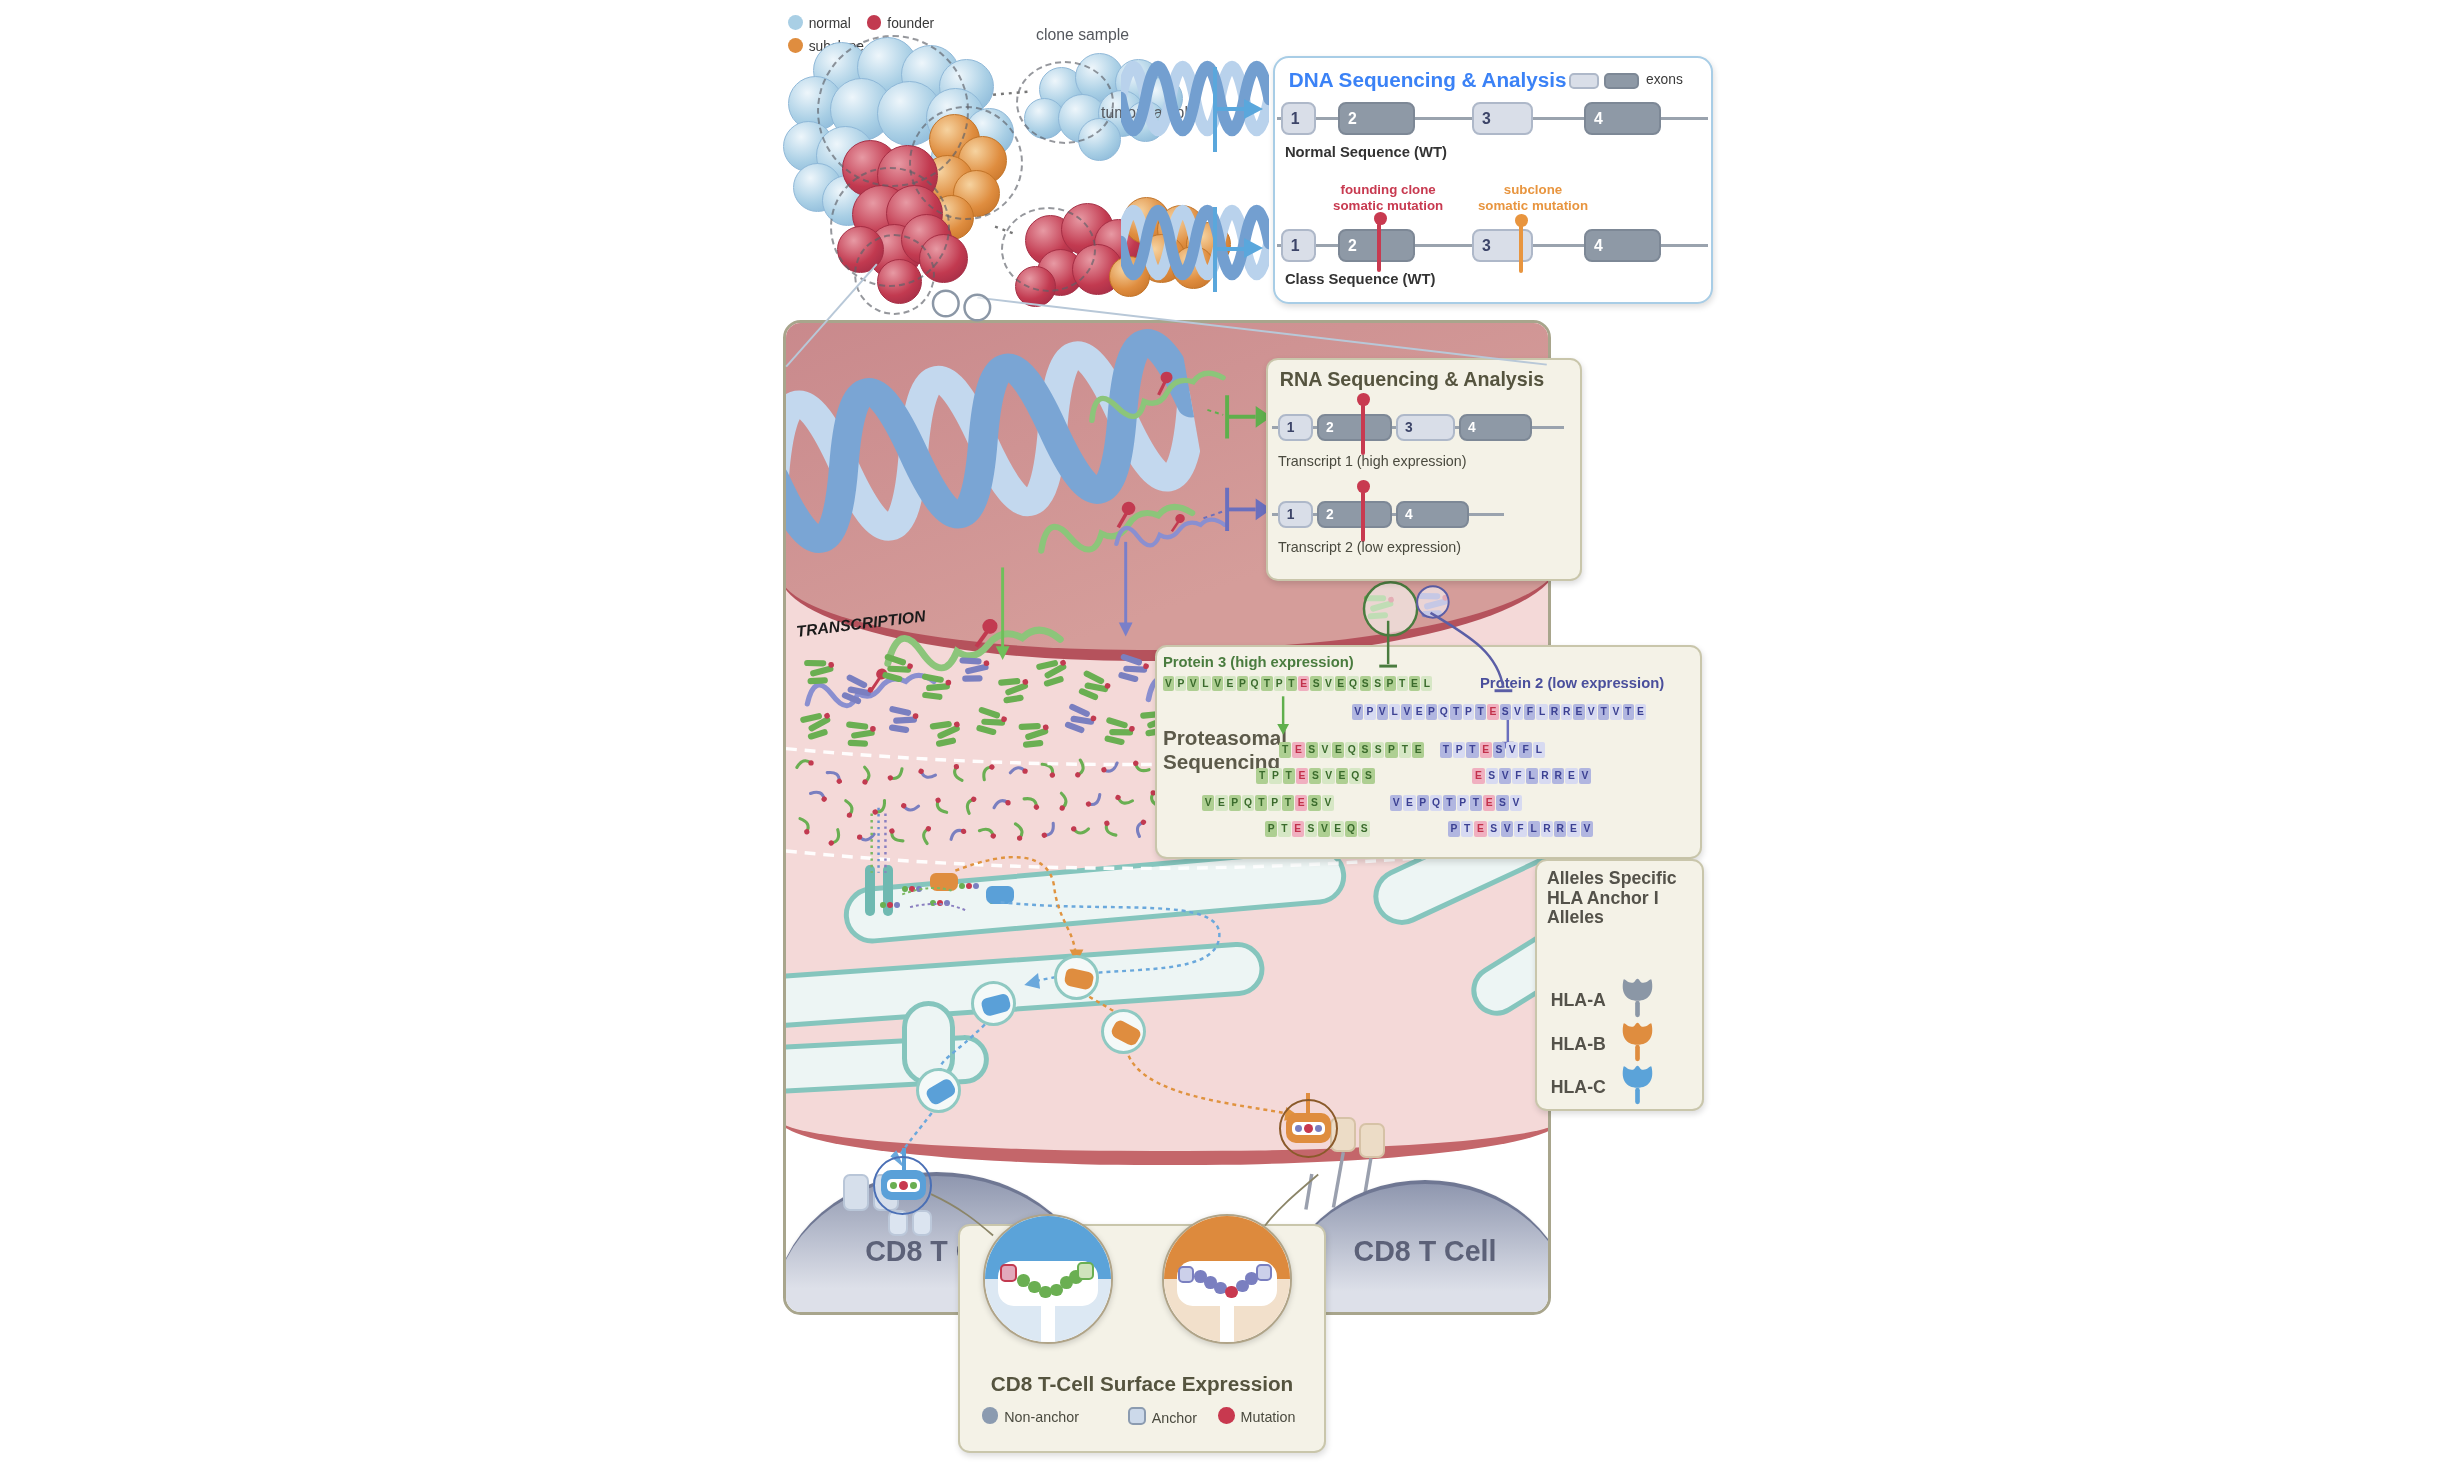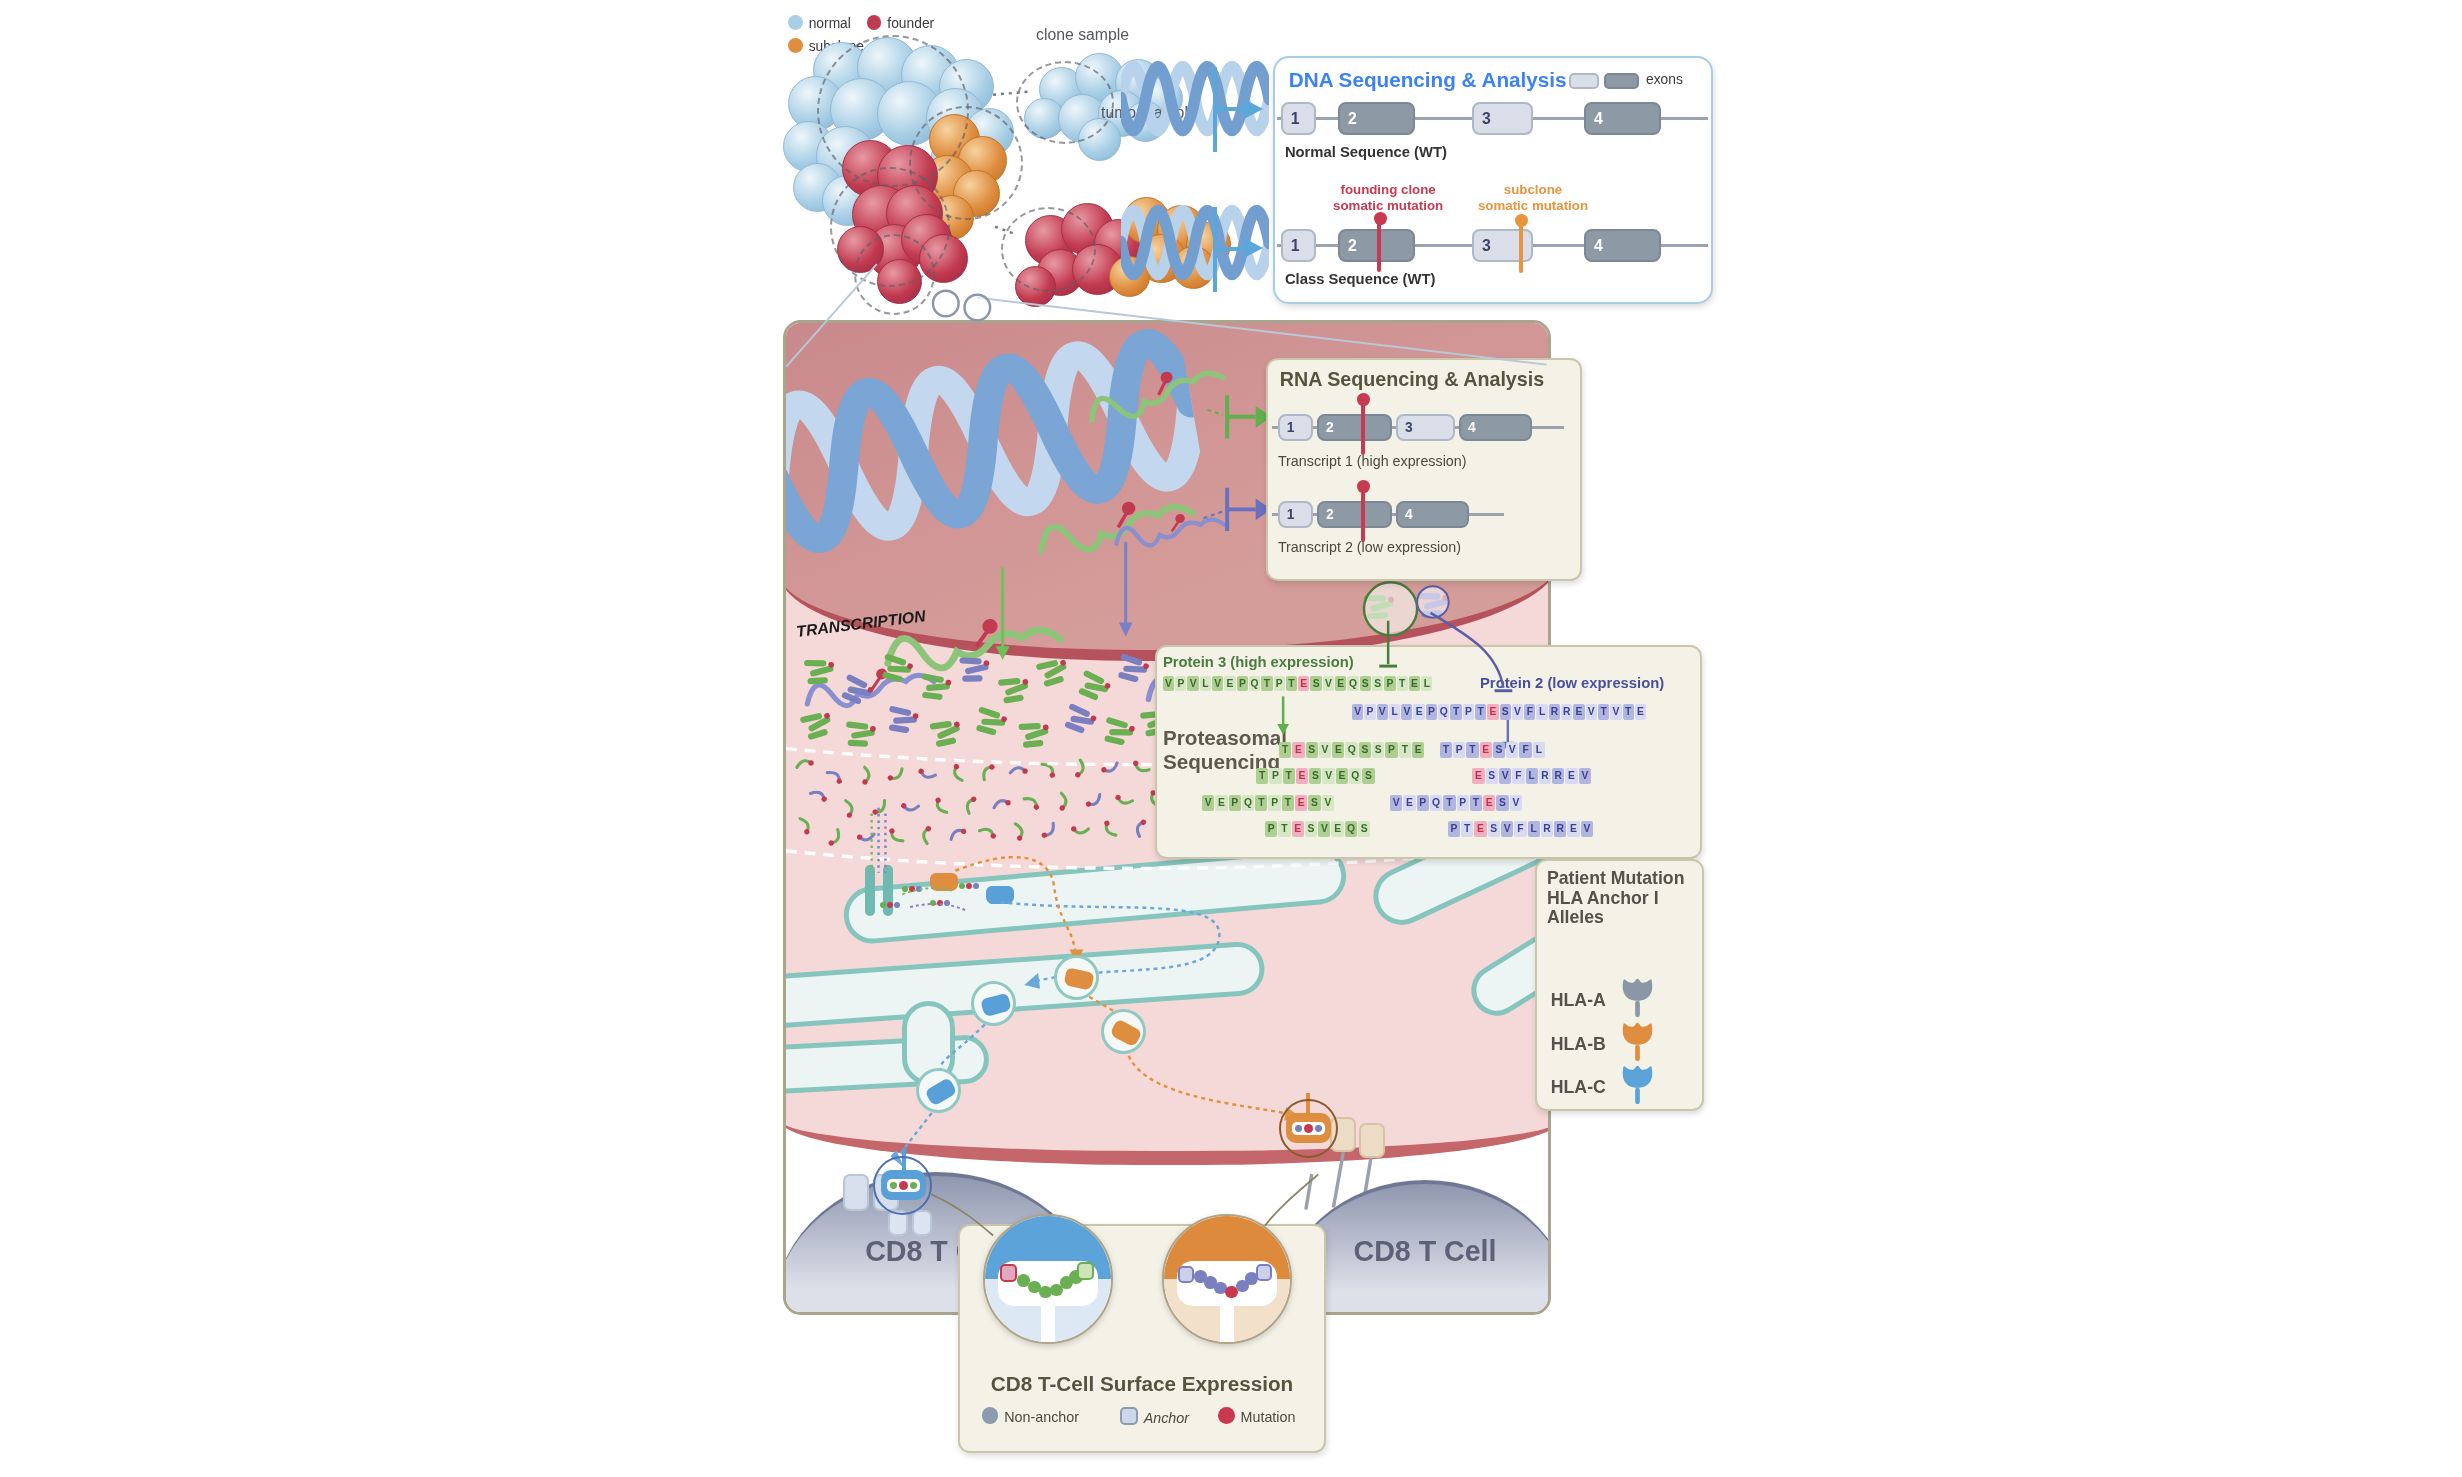--- a/index.html
+++ b/index.html
@@ -924,21 +924,21 @@
         <div class="pep" style="left: 108px; top: 171px;"><span class="aa g0" style="width:12.3px">P</span><span class="aa g1" style="width:12.3px">T</span><span class="aa mut" style="width:12.3px">E</span><span class="aa g1" style="width:12.3px">S</span><span class="aa g0" style="width:12.3px">V</span><span class="aa g1" style="width:12.3px">E</span><span class="aa g0" style="width:12.3px">Q</span><span class="aa g1" style="width:12.3px">S</span></div>
         <div class="pep" style="right: 154px; top: 92px;"><span class="aa p0" style="width:12.3px">T</span><span class="aa p1" style="width:12.3px">P</span><span class="aa p0" style="width:12.3px">T</span><span class="aa mut" style="width:12.3px">E</span><span class="aa p0" style="width:12.3px">S</span><span class="aa p1" style="width:12.3px">V</span><span class="aa p0" style="width:12.3px">F</span><span class="aa p1" style="width:12.3px">L</span></div>
         <div class="pep" style="right: 108px; top: 118px;"><span class="aa mut" style="width:12.3px">E</span><span class="aa p1" style="width:12.3px">S</span><span class="aa p0" style="width:12.3px">V</span><span class="aa p1" style="width:12.3px">F</span><span class="aa p0" style="width:12.3px">L</span><span class="aa p1" style="width:12.3px">R</span><span class="aa p0" style="width:12.3px">R</span><span class="aa p1" style="width:12.3px">E</span><span class="aa p0" style="width:12.3px">V</span></div>
         <div class="pep" style="right: 177px; top: 145px;"><span class="aa p0" style="width:12.3px">V</span><span class="aa p1" style="width:12.3px">E</span><span class="aa p0" style="width:12.3px">P</span><span class="aa p1" style="width:12.3px">Q</span><span class="aa p0" style="width:12.3px">T</span><span class="aa p1" style="width:12.3px">P</span><span class="aa p0" style="width:12.3px">T</span><span class="aa mut" style="width:12.3px">E</span><span class="aa p0" style="width:12.3px">S</span><span class="aa p1" style="width:12.3px">V</span></div>
         <div class="pep" style="right: 106px; top: 171px;"><span class="aa p0" style="width:12.3px">P</span><span class="aa p1" style="width:12.3px">T</span><span class="aa mut" style="width:12.3px">E</span><span class="aa p1" style="width:12.3px">S</span><span class="aa p0" style="width:12.3px">V</span><span class="aa p1" style="width:12.3px">F</span><span class="aa p0" style="width:12.3px">L</span><span class="aa p1" style="width:12.3px">R</span><span class="aa p0" style="width:12.3px">R</span><span class="aa p1" style="width:12.3px">E</span><span class="aa p0" style="width:12.3px">V</span></div>
       </div>
   </div>
 
   <div class="box" style="left:1535px;top:859px;width:165px;height:248px;">
     <div class="btitle" style="left:9.9px;top:7.9px;font-size:17.7px;color:#54524a;line-height:19.7px;">
-      <div>Patient Mutation</div>
+      <div>Alleles Specific</div>
         <div>HLA Anchor I</div>
         <div>Alleles</div>
     </div>
     <div id="hlaRows">
         <div class="hlarow" style="left: 13.8px; top: 116px; width: 138px; height: 43px;"><span style="display:inline-block;width:69px;">HLA-A</span><span style="display:inline-block;vertical-align:-13.8px;"><svg width="35" height="43" viewBox="0 0 30 36">
               <g fill="#8b97a6">
    <path d="M3,2 C0.5,13 5,20 15,20 C25,20 29.5,13 27,2 C26.5,0 24,4.5 20,4.5 C16.5,4.5 17,1 15,1 C13,1 13.5,4.5 10,4.5 C6,4.5 3.5,0 3,2 Z"></path>
    <rect x="13" y="20" width="4" height="14" rx="2"></rect>
               </g>
             </svg></span></div>
@@ -955,21 +955,21 @@
               </g>
             </svg></span></div>
       </div>
   </div>
 
   <div class="box" style="left:958px;top:1224px;width:364px;height:225px;">
     <div class="abs" style="left:0;top:146px;width:100%;text-align:center;font-size:20.7px;font-weight:bold;color:#55543f;">CD8 T-Cell Surface Expression</div>
     <div class="abs" style="left:21.7px;top:181px;">
       <span class="ldot" style="background:#8b9bb0;width:16.7px;height:16.7px;"></span><span class="ltext" style="font-size:14.3px;color:#4a4a3f;">Non-anchor</span>
     </div>
-    <div class="abs" style="left:160px;top:181px;font-style:italic;">
+    <div class="abs" style="left:168px;top:181px;">
       <span class="ldot" style="background:#ccd9ea;border:2px solid #8b9bb0;border-radius:4.9px;width:13.8px;height:13.8px;box-sizing:content-box;"></span><span class="ltext" style="font-size:14.3px;color:#4a4a3f;">Anchor</span>
     </div>
     <div class="abs" style="left:258px;top:181px;">
       <span class="ldot" style="background:#c8394f;width:16.7px;height:16.7px;"></span><span class="ltext" style="font-size:14.3px;color:#4a4a3f;">Mutation</span>
     </div>
   </div>
 
   <div class="inset" style="left:983px;top:1214px;">
     <div class="tophalf" style="background:#5ba3d9;"></div>
     <div class="bothalf" style="background:#dce8f3;"></div>

